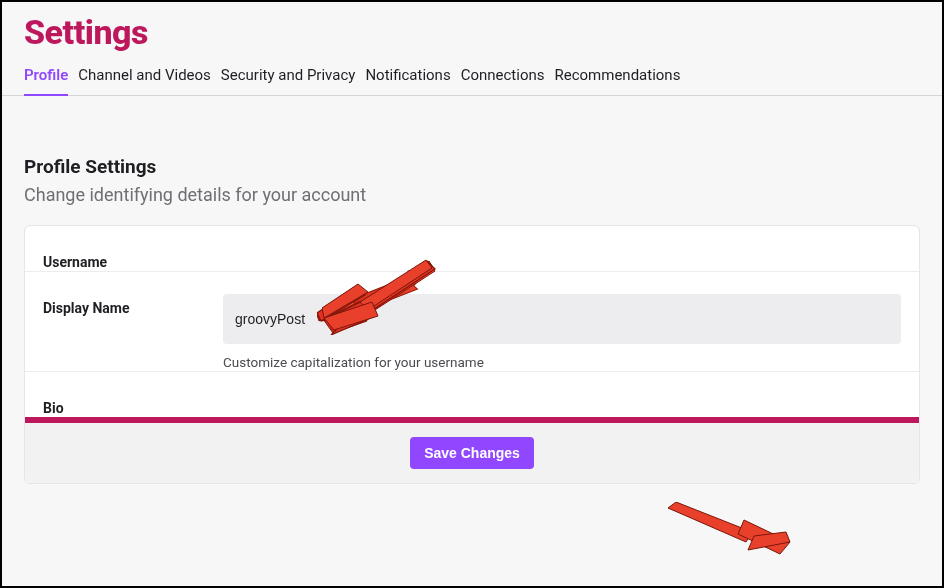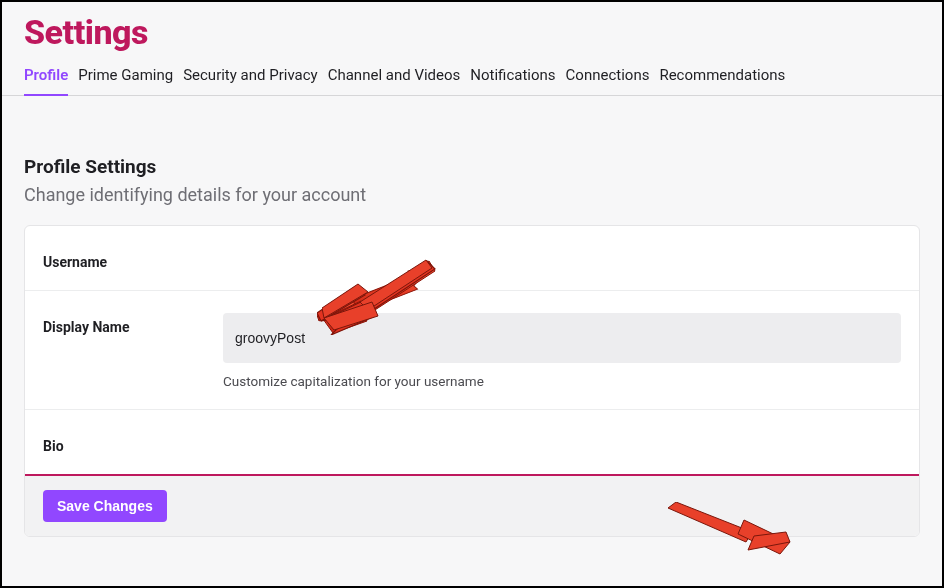--- a/index.html
+++ b/index.html
@@ -62,21 +62,21 @@
   }
   .card {
     margin: 8px 22px 0 22px;
     background: #ffffff;
     border: 1px solid #e5e5e7;
     border-radius: 6px;
     overflow: hidden;
   }
   .field-row {
     display: flex;
-    padding: 22px 18px 20px 18px;
+    padding: 22px 18px 1px 18px;
     border-bottom: 1px solid #ecedee;
   }
   .field-row:last-of-type { border-bottom: none; }
   .field-label {
     width: 180px;
     font-size: 14px;
     font-weight: 700;
     color: #1f1f23;
     padding-top: 6px;
   }
@@ -128,22 +128,22 @@
     resize: none;
     outline: none;
     padding: 8px 10px;
     font-size: 14px;
     font-family: inherit;
   }
   .footer {
     background: #f2f2f3;
     padding: 14px 18px;
     display: flex;
-    justify-content: flex-start;
-    border-top: 2px solid #be185d;
+    justify-content: center;
+    border-top: 6px solid #be185d;
   }
   .save-btn {
     background: #9147ff;
     color: #fff;
     border: none;
     border-radius: 4px;
     padding: 8px 14px;
     font-size: 14px;
     font-weight: 600;
     cursor: pointer;
@@ -159,23 +159,22 @@
 <body>
 
 <div class="window">
 
   <div class="header">
     <h1 class="page-title">Settings</h1>
   </div>
 
   <nav class="tabs">
     <div class="tab active">Profile</div>
-    <div class="tab">Prime Gaming</div>
+    <div class="tab">Channel and Videos</div>
     <div class="tab">Security and Privacy</div>
-    <div class="tab">Channel and Videos</div>
     <div class="tab">Notifications</div>
     <div class="tab">Connections</div>
     <div class="tab">Recommendations</div>
   </nav>
 
   <div class="section">
     <h2 class="section-title">Profile Settings</h2>
     <p class="section-desc">Change identifying details for your account</p>
   </div>
 

